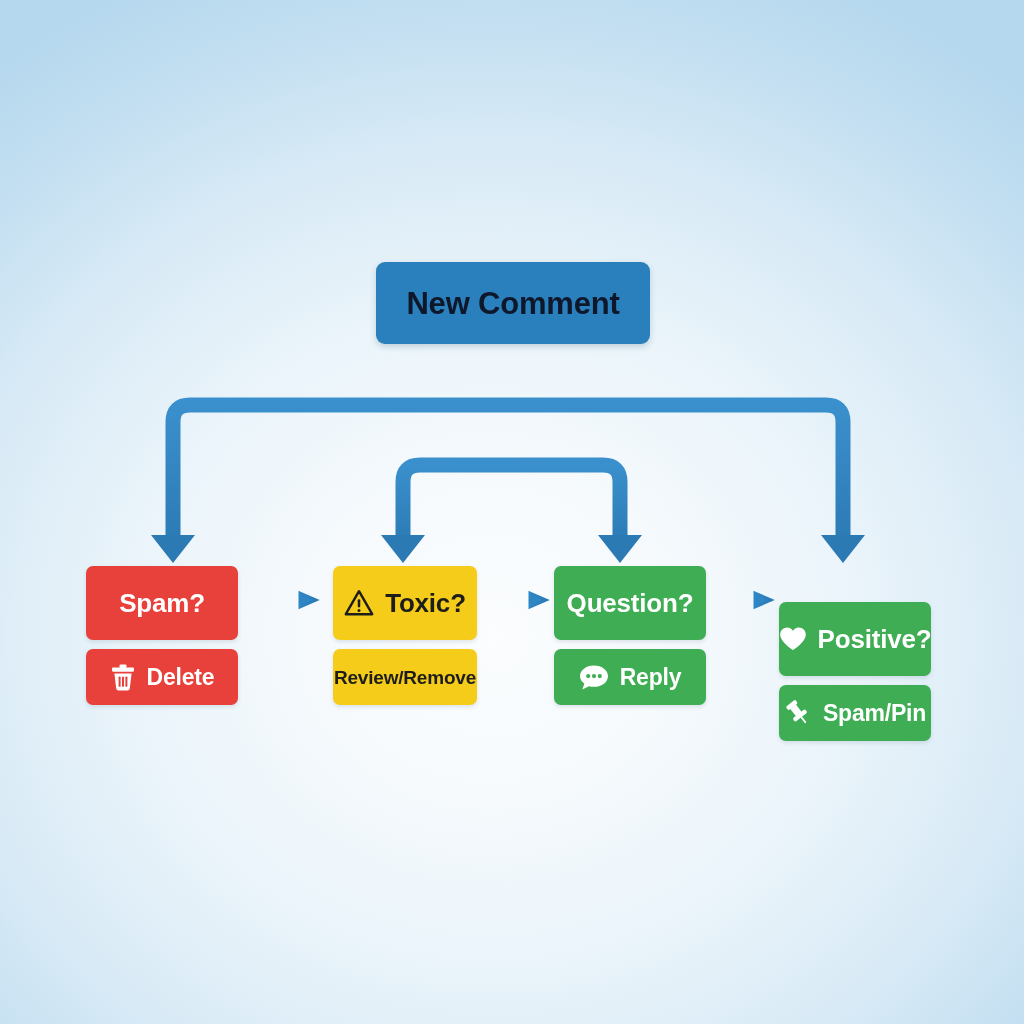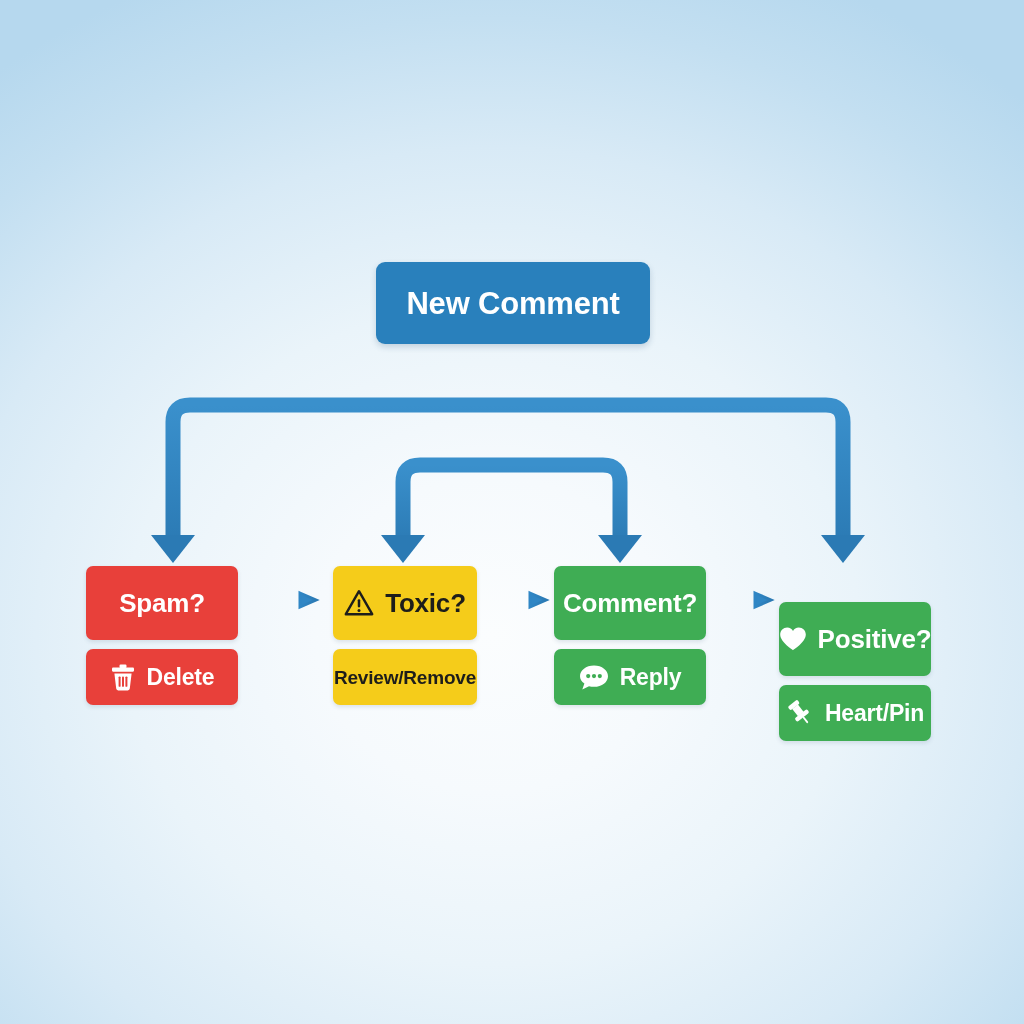--- a/index.html
+++ b/index.html
@@ -80,21 +80,21 @@
 
   
   #node-root {
     left: 376px;
     top: 262px;
     width: 274px;
   }
   #node-root .node-main {
     height: 82px;
     background: #2980bc;
-    color: #ffffff;
+    color: #0f172a;
     font-size: 31px;
     border-radius: 9px;
     box-shadow: 0 3px 6px rgba(25, 70, 110, 0.20);
   }
 
   
   #node-spam { left: 86px;  top: 566px; width: 152px; }
   #node-toxic { left: 324px; top: 566px; width: 153px; }
   #node-question { left: 554px; top: 566px; width: 152px; }
   #node-positive { left: 779px; top: 566px; width: 152px; margin-top: 36px; }
@@ -204,21 +204,21 @@
     <div class="node-box node-action">
       <span class="node-inner">
         <span class="node-label">Review/Remove</span>
       </span>
     </div>
   </div>
 
   <div class="node-group c-green" id="node-question">
     <div class="node-box node-main">
       <span class="node-inner">
-        <span class="node-label">Comment?</span>
+        <span class="node-label">Question?</span>
       </span>
     </div>
     <div class="node-box node-action">
       <span class="node-inner">
         <span class="icon">
           <svg width="30" height="27" viewBox="0 0 30 27" aria-hidden="true">
             <path d="M15 1.6 C23.0 1.6 29 6.4 29 12.2 C29 18.0 23.0 22.8 15 22.8
                      C13.2 22.8 11.5 22.6 10.0 22.2 L3.3 25.6 L5.4 19.6
                      C2.5 17.7 1 15.1 1 12.2 C1 6.4 7.0 1.6 15 1.6 Z" fill="#ffffff"></path>
             <circle cx="9.2" cy="12.1" r="2.1" fill="#3fad54"></circle>
@@ -249,18 +249,18 @@
         <span class="icon">
           <svg width="28" height="28" viewBox="0 0 28 28" aria-hidden="true">
             <g transform="rotate(-38 14 14)">
               <rect x="8.0" y="1.6" width="12.0" height="4.6" rx="1.6" fill="#ffffff"></rect>
               <rect x="10.4" y="6.0" width="7.2" height="9.4" fill="#ffffff"></rect>
               <rect x="6.2" y="15.0" width="15.6" height="4.4" rx="1.7" fill="#ffffff"></rect>
               <rect x="13.1" y="19.2" width="1.9" height="7.4" rx="0.9" fill="#ffffff"></rect>
             </g>
           </svg>
         </span>
-        <span class="node-label">Heart/Pin</span>
+        <span class="node-label">Spam/Pin</span>
       </span>
     </div>
   </div>
 
 </div>
 
 </body></html>

